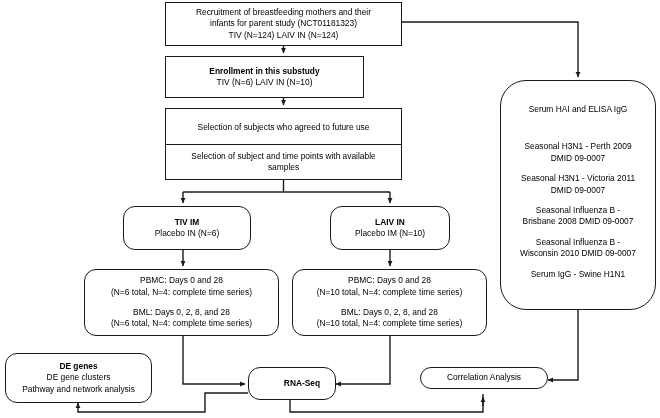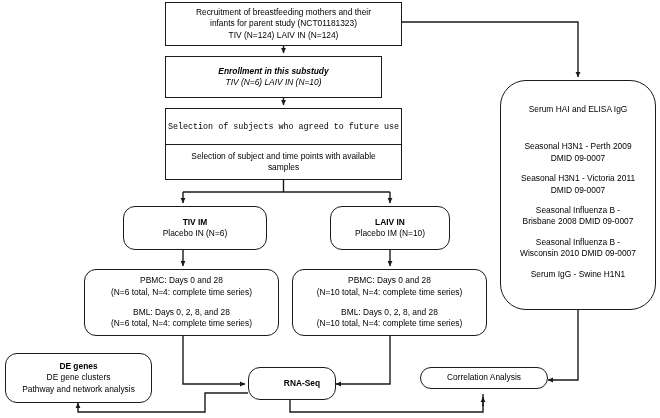--- a/index.html
+++ b/index.html
@@ -77,35 +77,35 @@
       <path d="M483,394 L483,406"></path>
     </g>
   </svg>
 
   <div class="node sharp" style="left:165px;top:2px;width:237px;height:44px;">
     <div class="line">Recruitment of breastfeeding mothers and their</div>
     <div class="line">infants for parent study (NCT01181323)</div>
     <div class="line">TIV (N=124) LAIV IN (N=124)</div>
   </div>
 
-  <div class="node sharp" style="left:165px;top:56px;width:217px;height:42px;font-style:italic;">
+  <div class="node sharp" style="left:165px;top:56px;width:199px;height:42px;">
     <div class="line b">Enrollment in this substudy</div>
     <div class="line">TIV (N=6) LAIV IN (N=10)</div>
   </div>
 
-  <div class="node sharp" style="left:165px;top:108px;width:237px;height:40px;font-family:Liberation Mono, monospace;">
+  <div class="node sharp" style="left:165px;top:108px;width:237px;height:40px;">
     <div class="line">Selection of subjects who agreed to future use</div>
   </div>
 
   <div class="node sharp" style="left:165px;top:144px;width:237px;height:36px;">
     <div class="line">Selection of subject and time points with available</div>
     <div class="line">samples</div>
   </div>
 
-  <div class="node round" style="left:123px;top:206px;width:144px;height:44px;">
+  <div class="node round" style="left:123px;top:206px;width:128px;height:44px;">
     <div class="line b">TIV IM</div>
     <div class="line">Placebo IN (N=6)</div>
   </div>
 
   <div class="node round" style="left:330px;top:206px;width:120px;height:44px;">
     <div class="line b">LAIV IN</div>
     <div class="line">Placebo IM (N=10)</div>
   </div>
 
   <div class="node round" style="left:84px;top:269px;width:195px;height:67px;">

